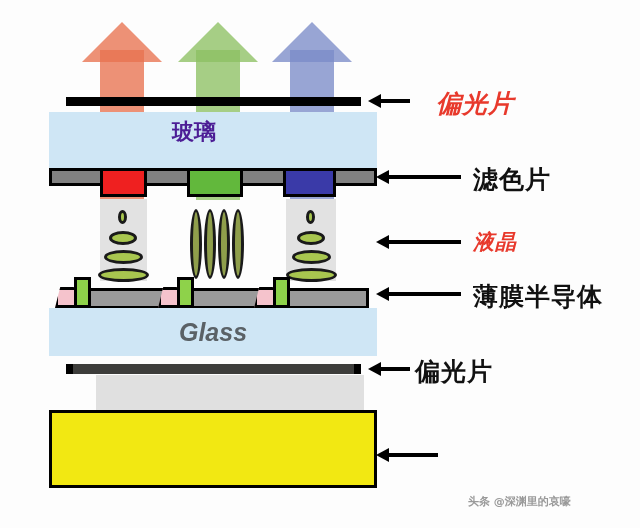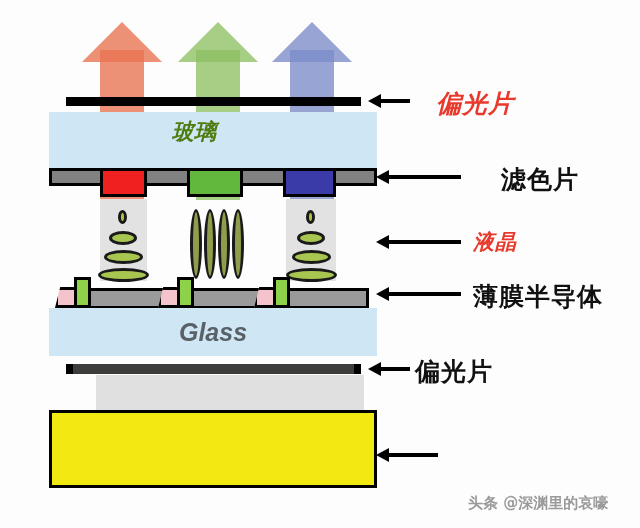--- a/index.html
+++ b/index.html
@@ -23,23 +23,22 @@
   .polarizer{position:absolute;background:#000;}
   .polarizer-bottom{position:absolute;background:#3d3d3b;border-left:7px solid #000;border-right:7px solid #000;box-sizing:border-box;}
 
   
   .glass{position:absolute;background:#cfe6f5;}
   .glass-label{
     position:absolute;width:100%;text-align:center;
     font-style:italic;font-weight:bold;color:#5a6166;
   }
   .cn-glass-label{
-    position:absolute;font-weight:bold;color:#4d7c0f;
+    position:absolute;font-weight:bold;color:#4c1d95;
     font-family:"DejaVu Sans","Liberation Sans",sans-serif;
-    font-style:italic;
   }
 
   
   .cf-gray{position:absolute;background:#818181;border:3px solid #000;box-sizing:border-box;}
   .cf-color{position:absolute;border:3px solid #000;box-sizing:border-box;}
 
   
   .lccol{position:absolute;background:#e2e2e2;}
   .lcell{position:absolute;background:#a8c64f;border:3px solid #1a1a1a;border-radius:50%;box-sizing:border-box;}
   .lcell.v{background:#8f9e4b;}
@@ -175,24 +174,24 @@
     <div class="line" style="width:31px;"></div>
   </div>
 
   <div class="callout" style="left:376px;top:448px;width:62px;">
     <div class="tip"></div>
     <div class="line" style="width:51px;"></div>
   </div>
 
   <div class="lbl red" style="left:436px;top:87px;font-size:25px;">偏光片</div>
 
-  <div class="lbl blk" style="left:473px;top:163px;font-size:25px;margin-left:28px;">滤色片</div>
+  <div class="lbl blk" style="left:473px;top:163px;font-size:25px;">滤色片</div>
 
   <div class="lbl red" style="left:473px;top:228px;font-size:21px;">液晶</div>
 
   <div class="lbl blk" style="left:473px;top:280px;font-size:25px;">薄膜半导体</div>
 
   <div class="lbl blk" style="left:415px;top:355px;font-size:25px;">偏光片</div>
 
 
-  <div class="watermark" style="left:468px;top:494px;font-size:15px;">头条 @深渊里的哀嚎</div>
+  <div class="watermark" style="left:468px;top:494px;font-size:11px;">头条 @深渊里的哀嚎</div>
 
 </div>
 
 </body></html>

